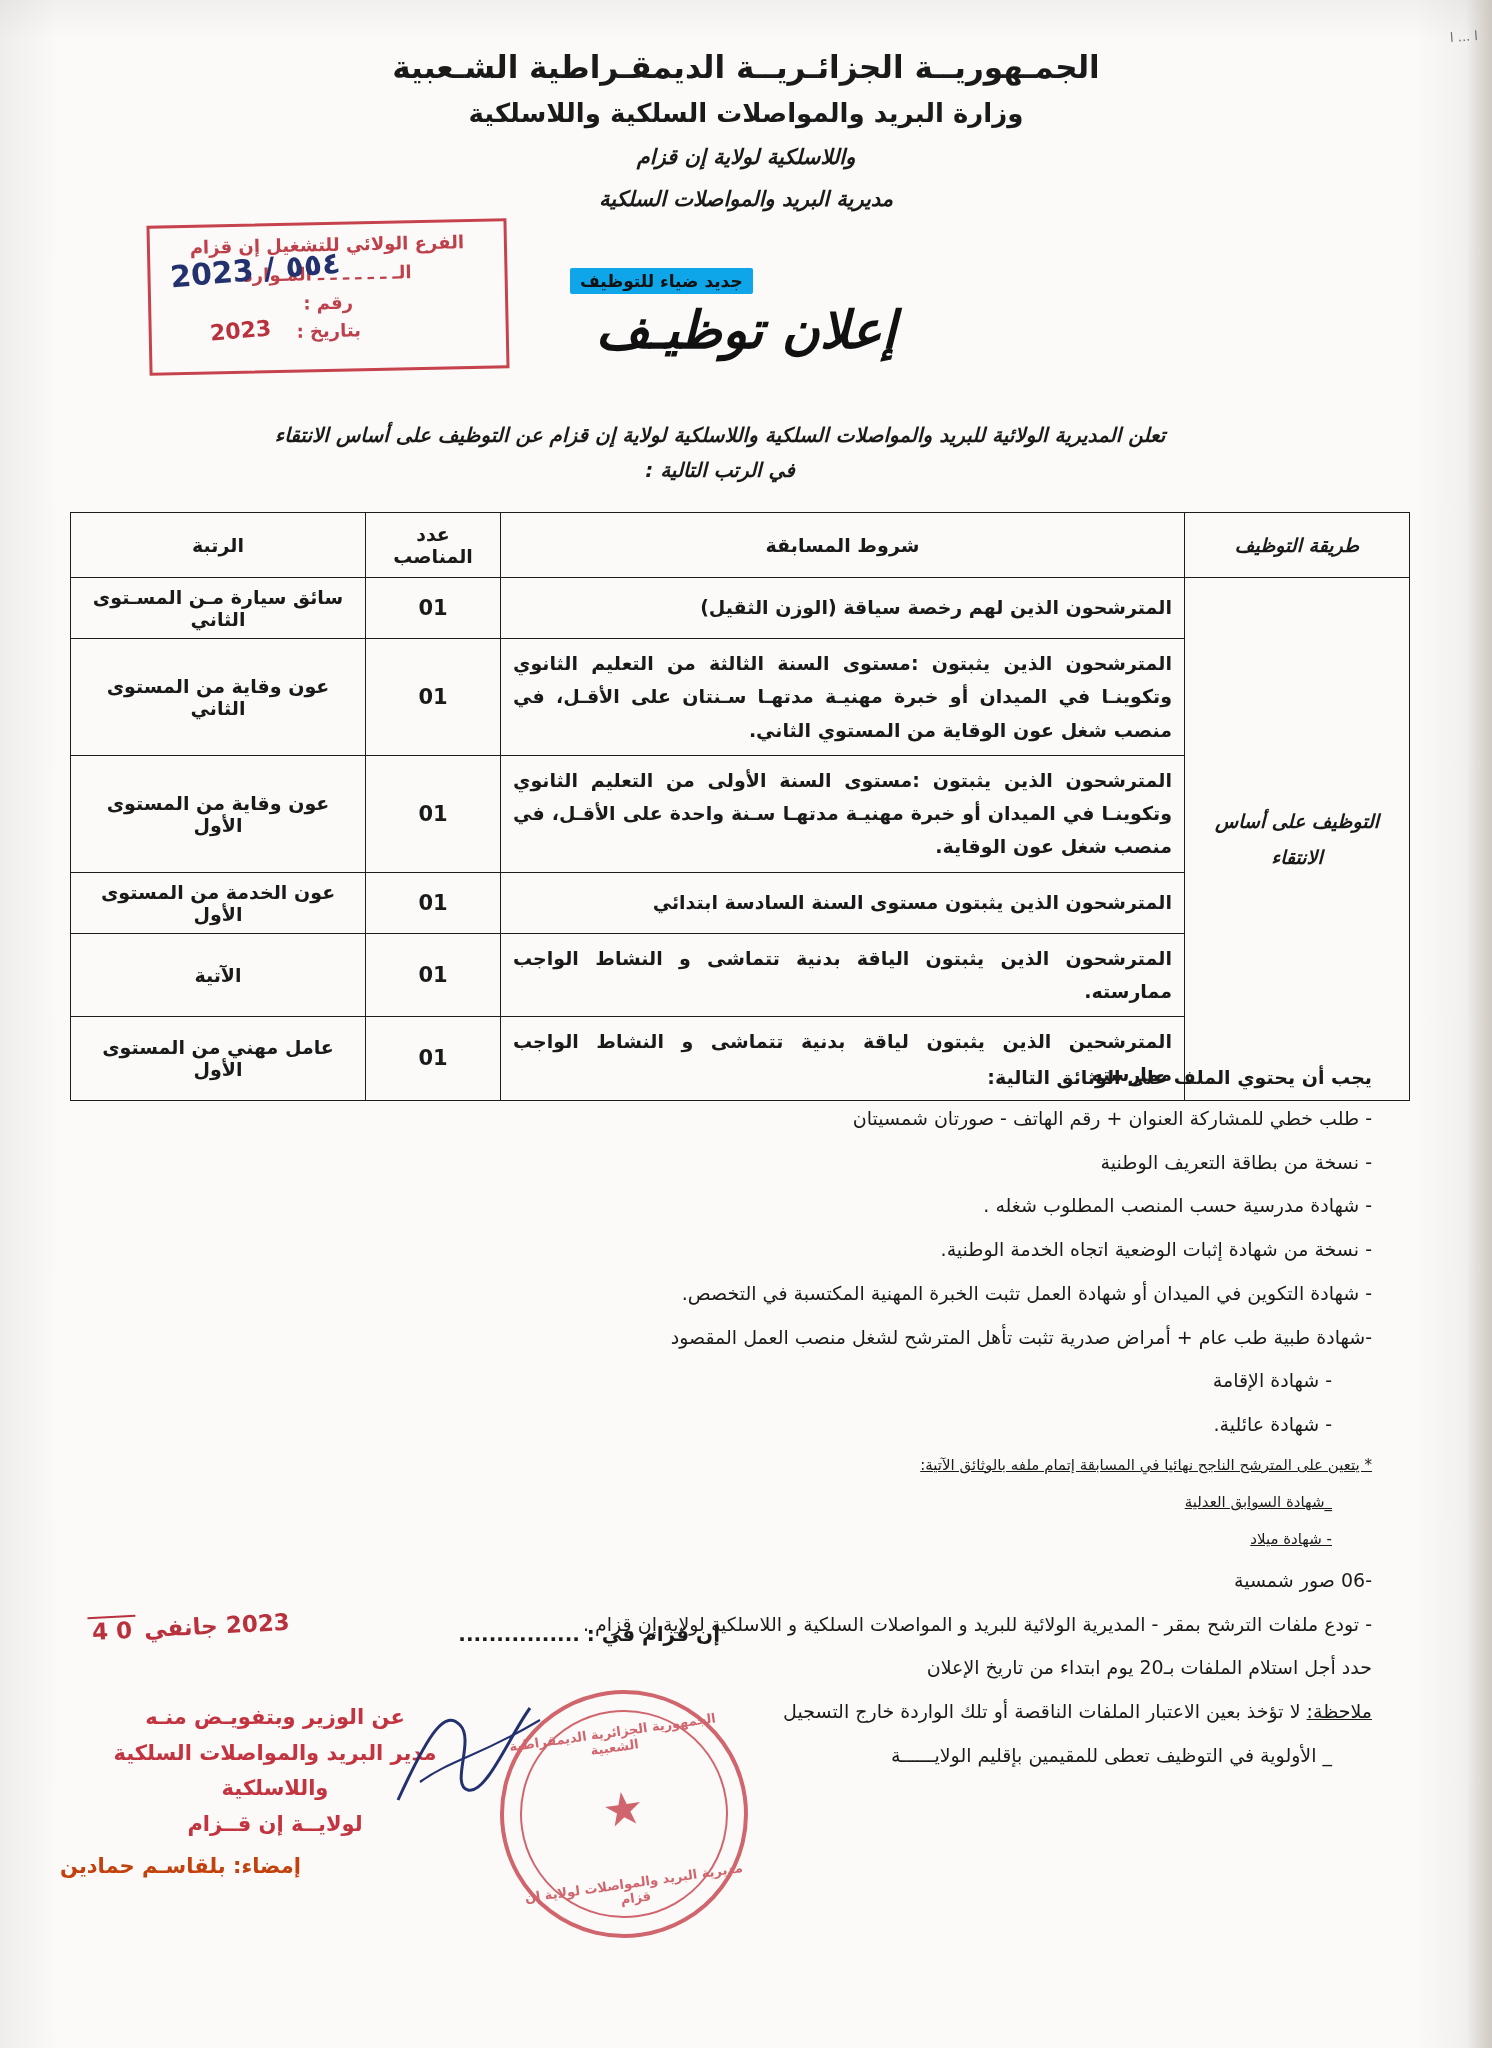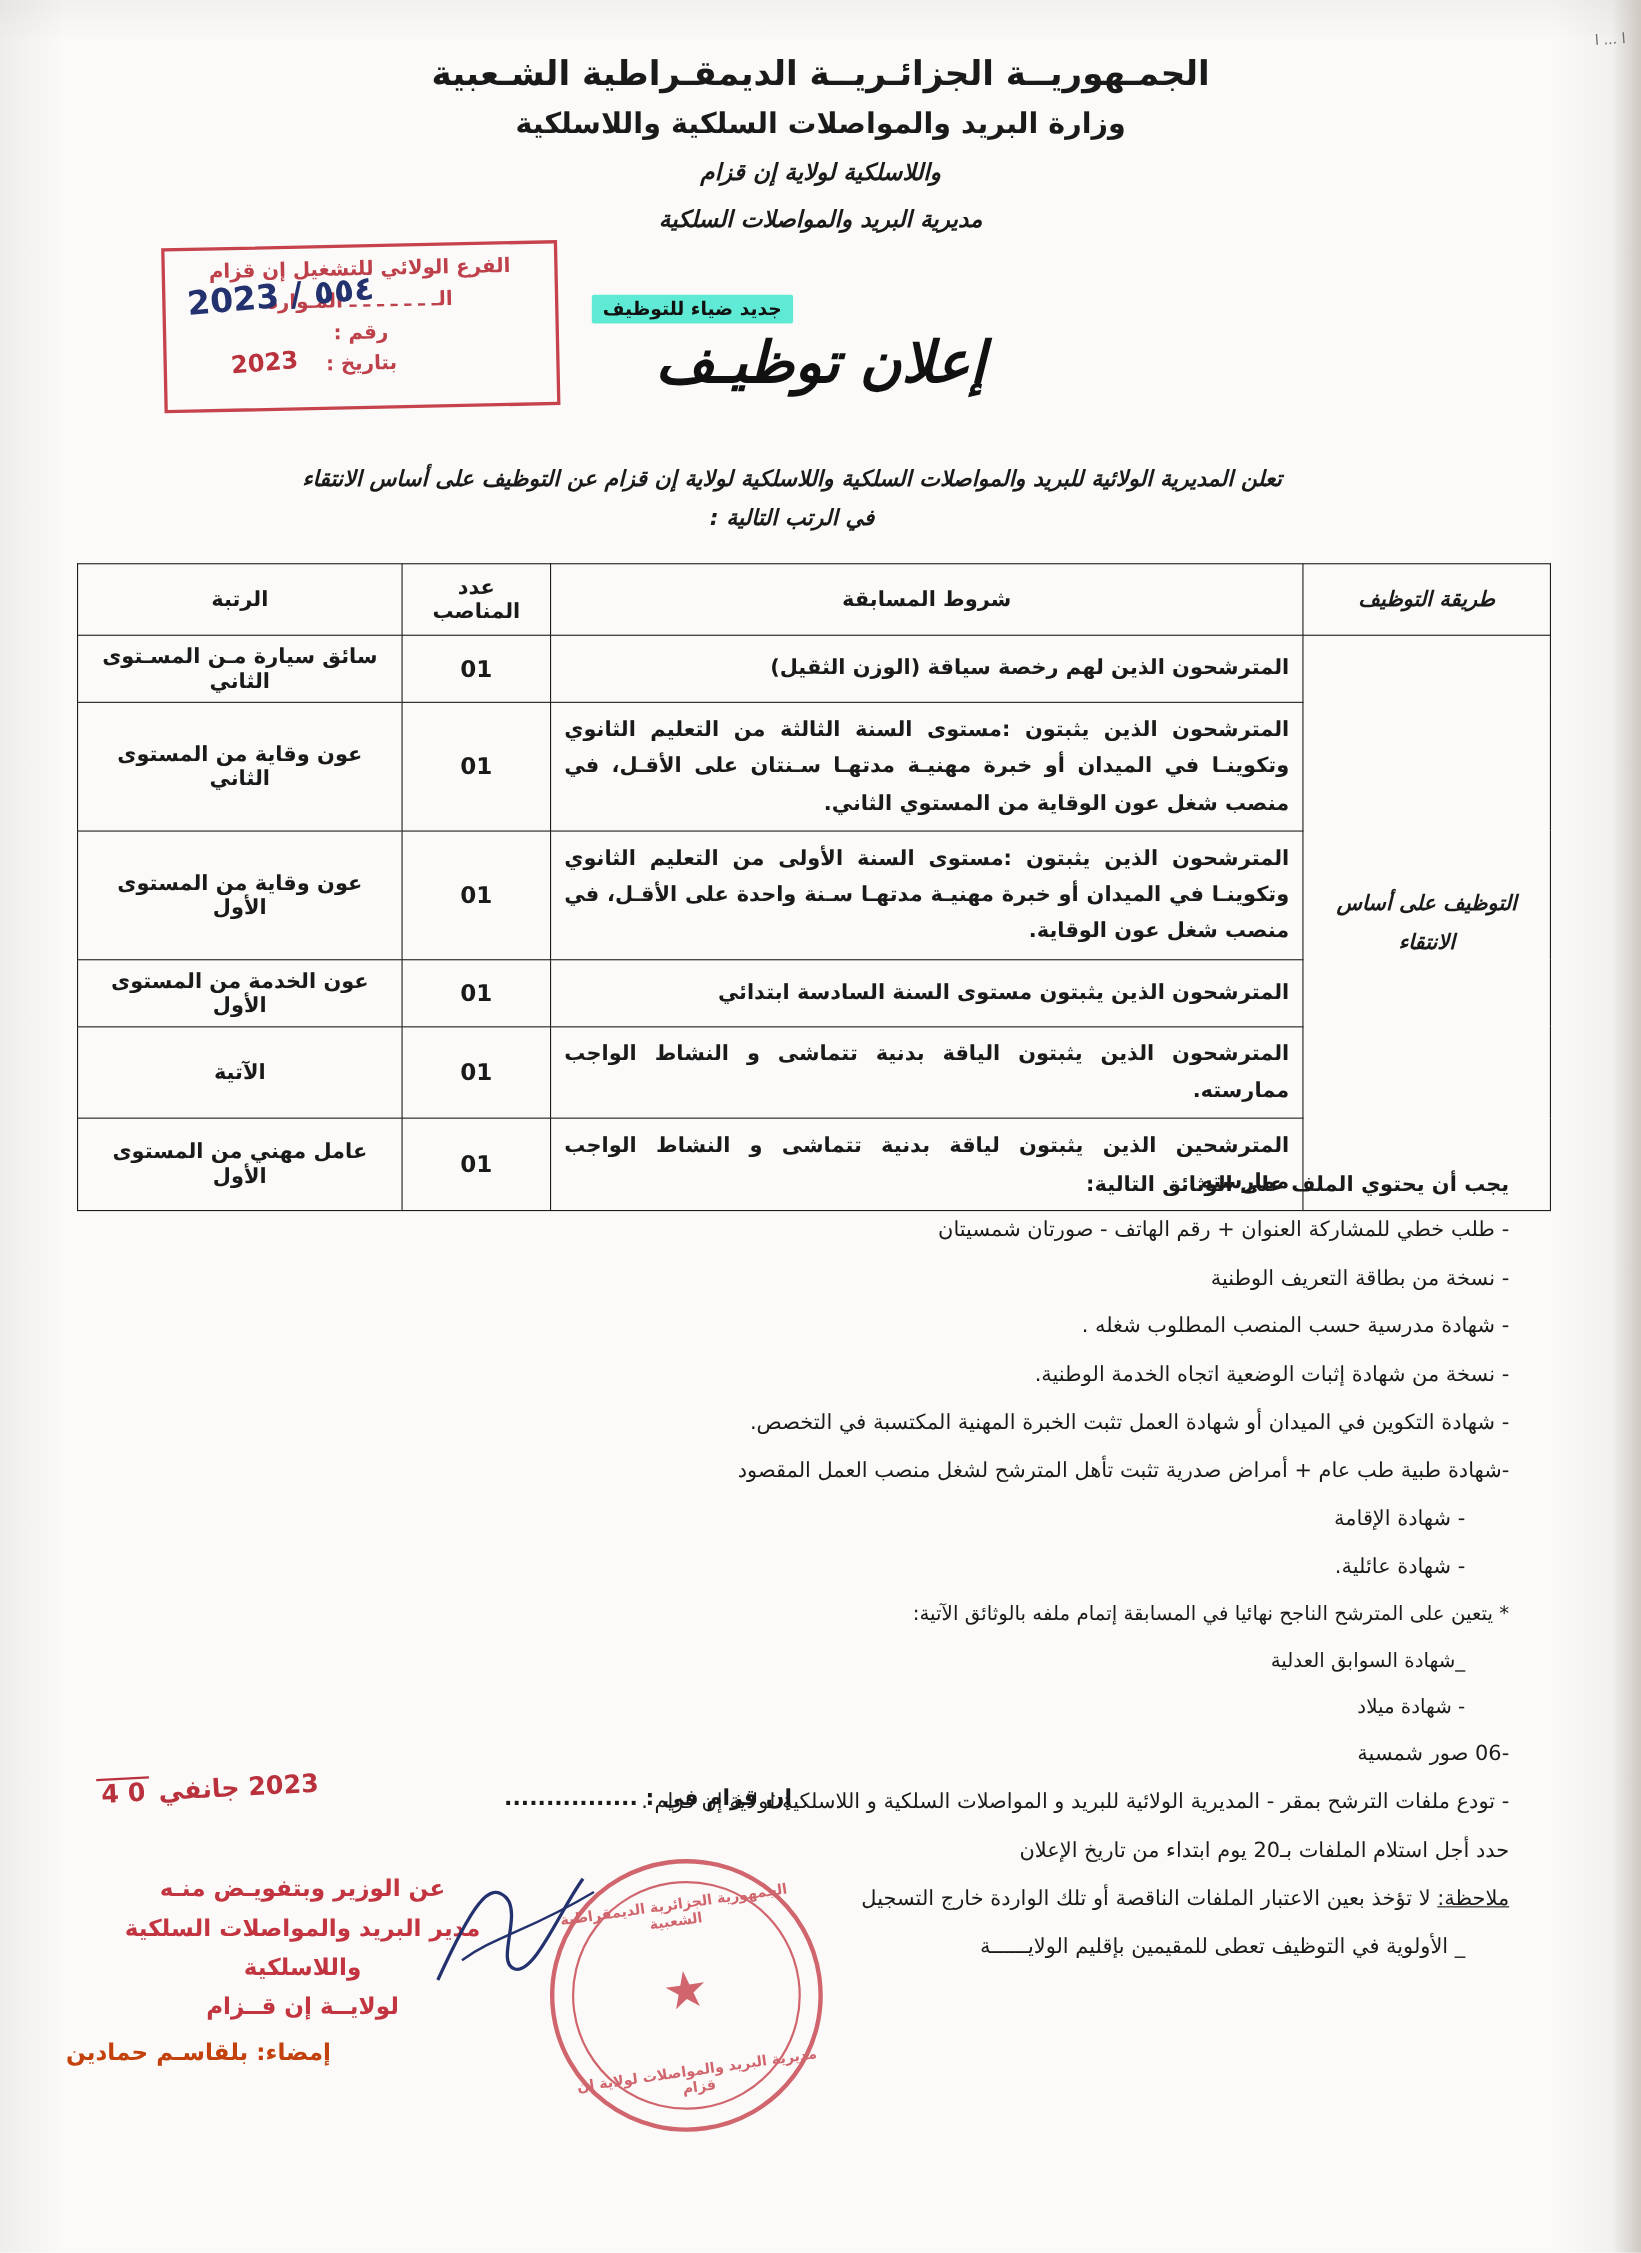--- a/index.html
+++ b/index.html
@@ -73,22 +73,22 @@
   .hdr-sub {
     font-size: 21px;
     font-weight: bold;
     font-style: italic;
     line-height: 1.5;
     margin-top: 10px;
   }
   .title-ann {
     position: absolute;
     top: 268px;
-    left: 538px;
-    background: #5eead4;
+    left: 570px;
+    background: #0ea5e9;
     color: #111;
     font-size: 17px;
     font-weight: bold;
     padding: 3px 10px;
     border-radius: 2px;
     white-space: nowrap;
   }
   .main-title {
     position: absolute;
     top: 300px;
@@ -175,21 +175,21 @@
     top: 1062px;
     right: 120px;
     left: 300px;
     text-align: right;
     font-size: 19px;
     line-height: 1.62;
   }
   .docs .lead { font-weight: bold; margin-bottom: 10px; }
   .docs p { margin: 0 0 13px 0; }
   .docs .ind1 { padding-right: 40px; }
-  .docs .small { font-size: 18px; }
+  .docs .small { font-size: 15px; text-decoration: underline; }
   .docs u { text-decoration: underline; }
 
   
   .f-date {
     position: absolute;
     top: 1622px;
     left: 300px;
     width: 420px;
     font-size: 20px;
     text-align: right;

